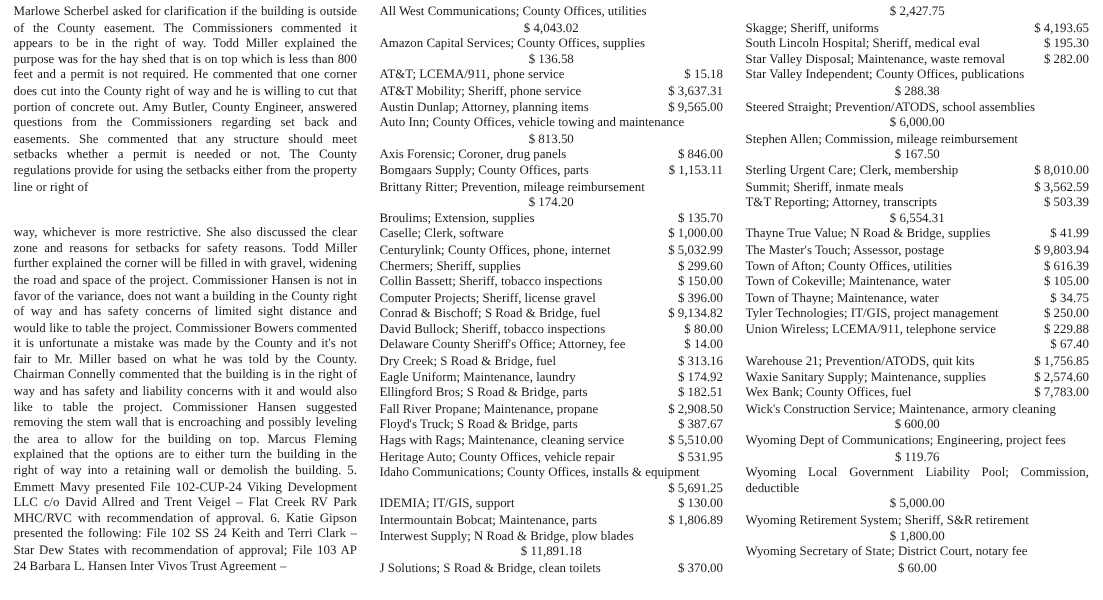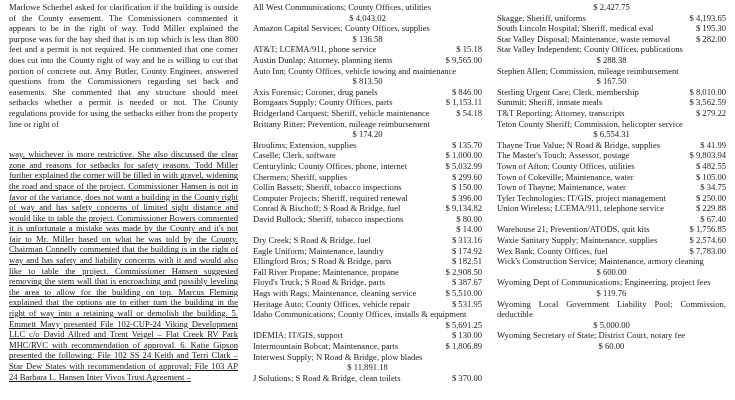--- a/index.html
+++ b/index.html
@@ -16,21 +16,21 @@
   }
   .page {
     display: flex;
     gap: 15px;
     padding: 2px 9px 0 9px;
     height: 400px;
     overflow: hidden;
   }
   .col { flex: 1 1 0; min-width: 0; overflow: hidden; }
   .narrative p { text-align: justify; }
-  .narrative p + p { margin-top: 20px; text-decoration: underline; }
+  .narrative p + p { margin-top: 20px; }
   .entry {
     overflow: hidden;           
     text-align: justify;
   }
   .entry .desc { }
   .entry .amt { float: right; padding-left: 5px; white-space: nowrap; }
   .entry.own-line .amt {
     float: none;
     display: block;
     text-align: center;
@@ -42,68 +42,70 @@
 
 <div class="page">
   <section class="col narrative" id="narrative">
       <p>Marlowe Scherbel asked for clarification if the building is outside of the County easement. The Commissioners commented it appears to be in the right of way. Todd Miller explained the purpose was for the hay shed that is on top which is less than 800 feet and a permit is not required. He commented that one corner does cut into the County right of way and he is willing to cut that portion of concrete out. Amy Butler, County Engineer, answered questions from the Commissioners regarding set back and easements. She commented that any structure should meet setbacks whether a permit is needed or not. The County regulations provide for using the setbacks either from the property line or right of</p>
       <p>way, whichever is more restrictive. She also discussed the clear zone and reasons for setbacks for safety reasons. Todd Miller further explained the corner will be filled in with gravel, widening the road and space of the project. Commissioner Hansen is not in favor of the variance, does not want a building in the County right of way and has safety concerns of limited sight distance and would like to table the project. Commissioner Bowers commented it is unfortunate a mistake was made by the County and it's not fair to Mr. Miller based on what he was told by the County. Chairman Connelly commented that the building is in the right of way and has safety and liability concerns with it and would also like to table the project. Commissioner Hansen suggested removing the stem wall that is encroaching and possibly leveling the area to allow for the building on top. Marcus Fleming explained that the options are to either turn the building in the right of way into a retaining wall or demolish the building. 5. Emmett Mavy presented File 102-CUP-24 Viking Development LLC c/o David Allred and Trent Veigel – Flat Creek RV Park MHC/RVC with recommendation of approval. 6. Katie Gipson presented the following: File 102 SS 24 Keith and Terri Clark – Star Dew States with recommendation of approval; File 103 AP 24 Barbara L. Hansen Inter Vivos Trust Agreement –</p>
     </section>
   <section class="col expenses" id="col1">
       <div class="entry own-line"><span class="desc">All West Communications; County Offices, utilities</span><span class="amt">$ 4,043.02</span></div>
       <div class="entry own-line"><span class="desc">Amazon Capital Services; County Offices, supplies</span><span class="amt">$ 136.58</span></div>
       <div class="entry"><span class="desc">AT&amp;T; LCEMA/911, phone service</span> <span class="amt">$ 15.18</span></div>
+      <div class="entry"><span class="desc">AT&amp;T Mobility; Sheriff, phone service</span> <span class="amt">$ 3,637.31</span></div>
       <div class="entry"><span class="desc">Austin Dunlap; Attorney, planning items</span> <span class="amt">$ 9,565.00</span></div>
       <div class="entry own-line"><span class="desc">Auto Inn; County Offices, vehicle towing and maintenance</span><span class="amt">$ 813.50</span></div>
       <div class="entry"><span class="desc">Axis Forensic; Coroner, drug panels</span> <span class="amt">$ 846.00</span></div>
       <div class="entry"><span class="desc">Bomgaars Supply; County Offices, parts</span> <span class="amt">$ 1,153.11</span></div>
-      <div class="entry"><span class="desc">Bridgerland Carquest; Sheriff, vehicle maintenance</span> <span class="amt">$ 54.18</span></div>
       <div class="entry own-line"><span class="desc">Brittany Ritter; Prevention, mileage reimbursement</span><span class="amt">$ 174.20</span></div>
       <div class="entry"><span class="desc">Broulims; Extension, supplies</span> <span class="amt">$ 135.70</span></div>
       <div class="entry"><span class="desc">Caselle; Clerk, software</span> <span class="amt">$ 1,000.00</span></div>
       <div class="entry"><span class="desc">Centurylink; County Offices, phone, internet</span> <span class="amt">$ 5,032.99</span></div>
       <div class="entry"><span class="desc">Chermers; Sheriff, supplies</span> <span class="amt">$ 299.60</span></div>
       <div class="entry"><span class="desc">Collin Bassett; Sheriff, tobacco inspections</span> <span class="amt">$ 150.00</span></div>
-      <div class="entry"><span class="desc">Computer Projects; Sheriff, required renewal</span> <span class="amt">$ 396.00</span></div>
+      <div class="entry"><span class="desc">Computer Projects; Sheriff, license gravel</span> <span class="amt">$ 396.00</span></div>
       <div class="entry"><span class="desc">Conrad &amp; Bischoff; S Road &amp; Bridge, fuel</span> <span class="amt">$ 9,134.82</span></div>
       <div class="entry"><span class="desc">David Bullock; Sheriff, tobacco inspections</span> <span class="amt">$ 80.00</span></div>
-      <div class="entry"> <span class="amt">$ 14.00</span></div>
+      <div class="entry"><span class="desc">Delaware County Sheriff's Office; Attorney, fee</span> <span class="amt">$ 14.00</span></div>
       <div class="entry"><span class="desc">Dry Creek; S Road &amp; Bridge, fuel</span> <span class="amt">$ 313.16</span></div>
       <div class="entry"><span class="desc">Eagle Uniform; Maintenance, laundry</span> <span class="amt">$ 174.92</span></div>
       <div class="entry"><span class="desc">Ellingford Bros; S Road &amp; Bridge, parts</span> <span class="amt">$ 182.51</span></div>
       <div class="entry"><span class="desc">Fall River Propane; Maintenance, propane</span> <span class="amt">$ 2,908.50</span></div>
       <div class="entry"><span class="desc">Floyd's Truck; S Road &amp; Bridge, parts</span> <span class="amt">$ 387.67</span></div>
       <div class="entry"><span class="desc">Hags with Rags; Maintenance, cleaning service</span> <span class="amt">$ 5,510.00</span></div>
       <div class="entry"><span class="desc">Heritage Auto; County Offices, vehicle repair</span> <span class="amt">$ 531.95</span></div>
       <div class="entry"><span class="desc">Idaho Communications; County Offices, installs &amp; equipment</span> <span class="amt">$ 5,691.25</span></div>
       <div class="entry"><span class="desc">IDEMIA; IT/GIS, support</span> <span class="amt">$ 130.00</span></div>
       <div class="entry"><span class="desc">Intermountain Bobcat; Maintenance, parts</span> <span class="amt">$ 1,806.89</span></div>
       <div class="entry own-line"><span class="desc">Interwest Supply; N Road &amp; Bridge, plow blades</span><span class="amt">$ 11,891.18</span></div>
       <div class="entry"><span class="desc">J Solutions; S Road &amp; Bridge, clean toilets</span> <span class="amt">$ 370.00</span></div>
     </section>
   <section class="col expenses" id="col2">
       <div class="entry own-line"><span class="desc"></span><span class="amt">$ 2,427.75</span></div>
       <div class="entry"><span class="desc">Skagge; Sheriff, uniforms</span> <span class="amt">$ 4,193.65</span></div>
       <div class="entry"><span class="desc">South Lincoln Hospital; Sheriff, medical eval</span> <span class="amt">$ 195.30</span></div>
       <div class="entry"><span class="desc">Star Valley Disposal; Maintenance, waste removal</span> <span class="amt">$ 282.00</span></div>
       <div class="entry own-line"><span class="desc">Star Valley Independent; County Offices, publications</span><span class="amt">$ 288.38</span></div>
+      <div class="entry own-line"><span class="desc">Steered Straight; Prevention/ATODS, school assemblies</span><span class="amt">$ 6,000.00</span></div>
       <div class="entry own-line"><span class="desc">Stephen Allen; Commission, mileage reimbursement</span><span class="amt">$ 167.50</span></div>
       <div class="entry"><span class="desc">Sterling Urgent Care; Clerk, membership</span> <span class="amt">$ 8,010.00</span></div>
       <div class="entry"><span class="desc">Summit; Sheriff, inmate meals</span> <span class="amt">$ 3,562.59</span></div>
-      <div class="entry"><span class="desc">T&amp;T Reporting; Attorney, transcripts</span> <span class="amt">$ 279.22</span></div>
-      <div class="entry own-line"><span class="desc">Teton County Sheriff; Commission, helicopter service</span><span class="amt">$ 6,554.31</span></div>
+      <div class="entry"><span class="desc">T&amp;T Reporting; Attorney, transcripts</span> <span class="amt">$ 503.39</span></div>
+      <div class="entry own-line"><span class="amt">$ 6,554.31</span></div>
       <div class="entry"><span class="desc">Thayne True Value; N Road &amp; Bridge, supplies</span> <span class="amt">$ 41.99</span></div>
       <div class="entry"><span class="desc">The Master's Touch; Assessor, postage</span> <span class="amt">$ 9,803.94</span></div>
-      <div class="entry"><span class="desc">Town of Afton; County Offices, utilities</span> <span class="amt">$ 482.55</span></div>
+      <div class="entry"><span class="desc">Town of Afton; County Offices, utilities</span> <span class="amt">$ 616.39</span></div>
       <div class="entry"><span class="desc">Town of Cokeville; Maintenance, water</span> <span class="amt">$ 105.00</span></div>
       <div class="entry"><span class="desc">Town of Thayne; Maintenance, water</span> <span class="amt">$ 34.75</span></div>
       <div class="entry"><span class="desc">Tyler Technologies; IT/GIS, project management</span> <span class="amt">$ 250.00</span></div>
       <div class="entry"><span class="desc">Union Wireless; LCEMA/911, telephone service</span> <span class="amt">$ 229.88</span></div>
       <div class="entry"> <span class="amt">$ 67.40</span></div>
       <div class="entry"><span class="desc">Warehouse 21; Prevention/ATODS, quit kits</span> <span class="amt">$ 1,756.85</span></div>
       <div class="entry"><span class="desc">Waxie Sanitary Supply; Maintenance, supplies</span> <span class="amt">$ 2,574.60</span></div>
       <div class="entry"><span class="desc">Wex Bank; County Offices, fuel</span> <span class="amt">$ 7,783.00</span></div>
       <div class="entry own-line"><span class="desc">Wick's Construction Service; Maintenance, armory cleaning</span><span class="amt">$ 600.00</span></div>
       <div class="entry own-line"><span class="desc">Wyoming Dept of Communications; Engineering, project fees</span><span class="amt">$ 119.76</span></div>
       <div class="entry own-line"><span class="desc">Wyoming Local Government Liability Pool; Commission, deductible</span><span class="amt">$ 5,000.00</span></div>
+      <div class="entry own-line"><span class="desc">Wyoming Retirement System; Sheriff, S&amp;R retirement</span><span class="amt">$ 1,800.00</span></div>
       <div class="entry own-line"><span class="desc">Wyoming Secretary of State; District Court, notary fee</span><span class="amt">$ 60.00</span></div>
     </section>
 </div>
 
 </body></html>

